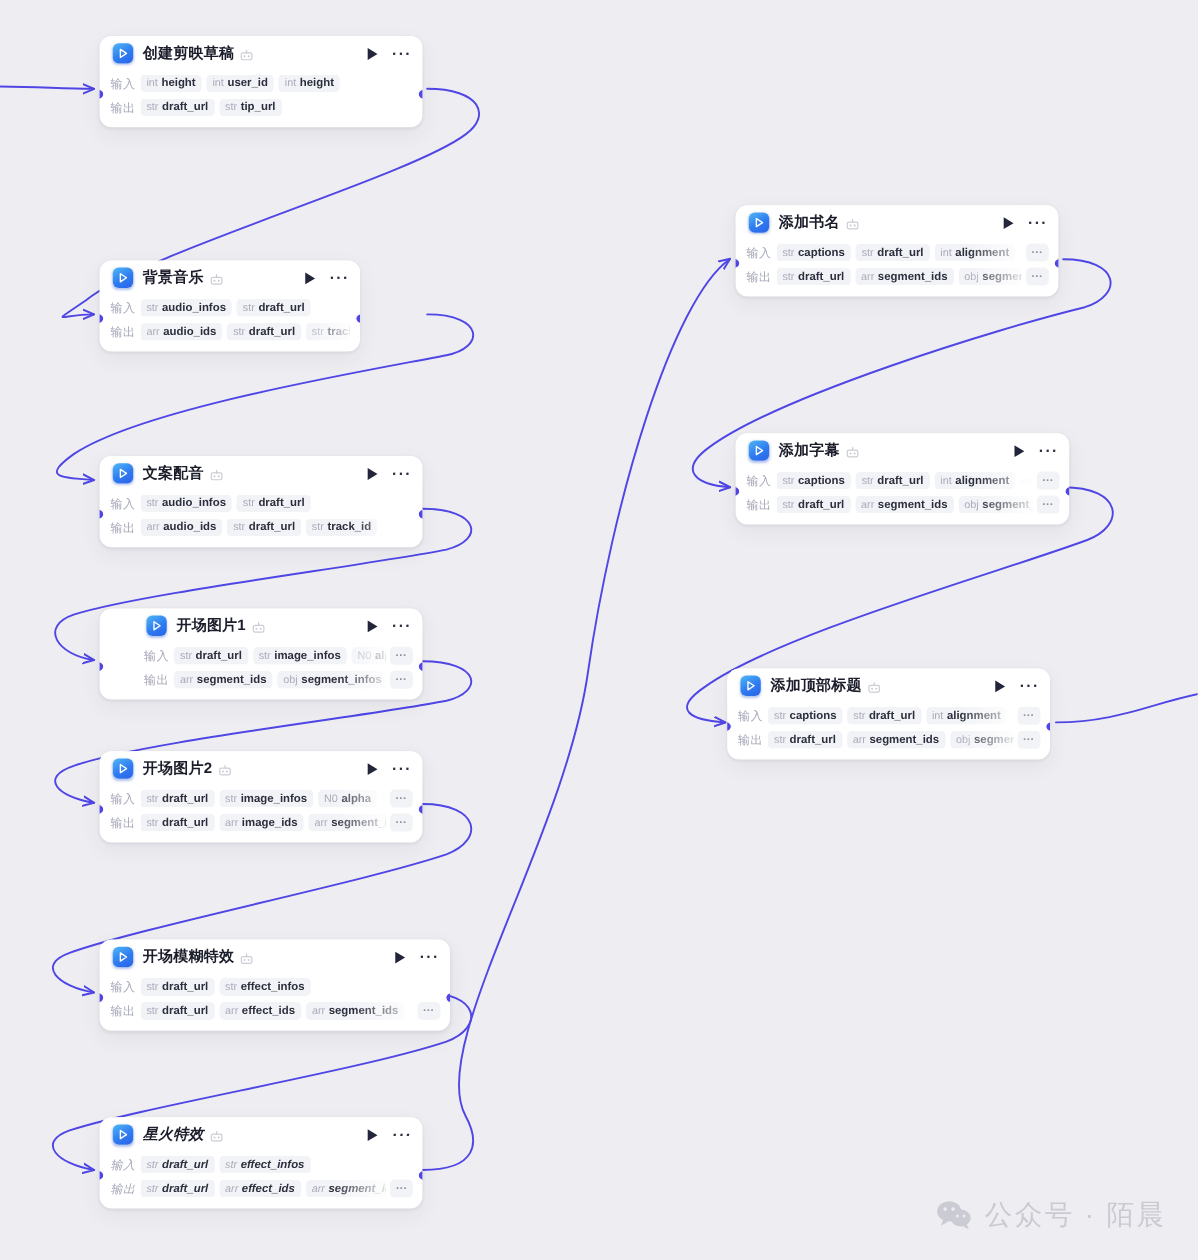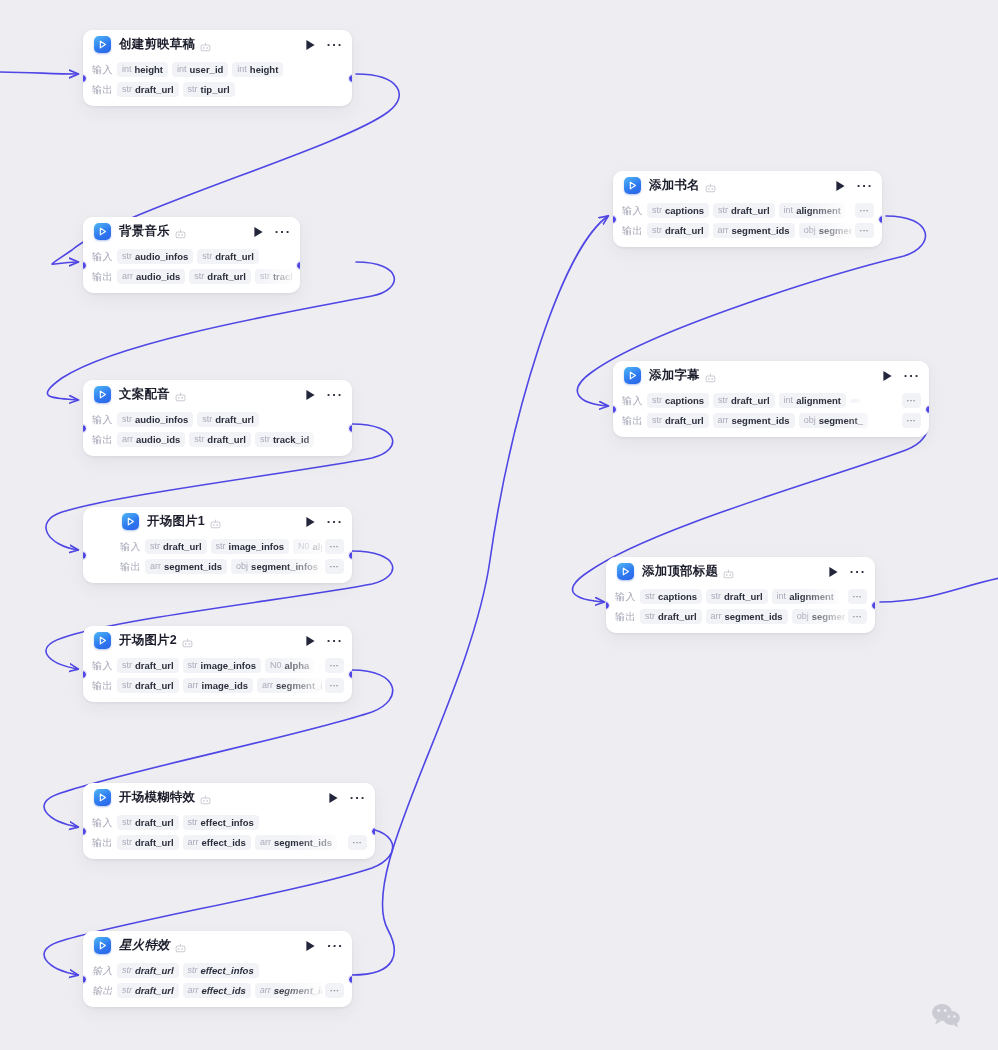--- a/index.html
+++ b/index.html
@@ -641,21 +641,21 @@
                 <span class="ty">obj</span>
                 <span>segment_</span>
               </span>
             </div>
             <span class="ovf">···</span>
           </div>
         </div>
         <span class="port left" style="top: 44px;"></span>
         <span class="port right" style="top: 44px;"></span>
       </div>
-      <div class="node" style="left: 613px; top: 361px; width: 316px;">
+      <div class="node" style="left: 613px; top: 361px; width: 278px;">
         <div class="node-head">
           <span class="app-icon">
             <svg width="11" height="11" viewBox="0 0 12 12">
               <path d="M3.6 2.3 L9.2 6 L3.6 9.7 Z" fill="none" stroke="#ffffff" stroke-width="1.25" stroke-linejoin="round"></path>
             </svg>
           </span>
           <span class="node-title">添加字幕</span>
           <span class="plugin-glyph"><svg width="11" height="11" viewBox="0 0 12 12">
               <rect x="1.2" y="3.4" width="9.6" height="6.2" rx="1.6" fill="none" stroke="#9a9cab" stroke-width="1.1"></rect>
               <path d="M6 1 L6 3.4" stroke="#9a9cab" stroke-width="1.1" stroke-linecap="round"></path>
@@ -788,14 +788,15 @@
         <ellipse cx="11" cy="9.5" rx="10" ry="8.4" fill="#cacbd3"></ellipse>
         <path d="M 6 16 L 4.2 21.5 L 9.8 18.2 Z" fill="#cacbd3"></path>
         <circle cx="7.6" cy="7.6" r="1.5" fill="#eeeef2"></circle>
         <circle cx="14.2" cy="7.6" r="1.5" fill="#eeeef2"></circle>
         <ellipse cx="20.5" cy="15" rx="8.4" ry="7" fill="#cacbd3"></ellipse>
         <path d="M 25.6 20.2 L 27.4 24.4 L 22.6 22 Z" fill="#cacbd3"></path>
         <circle cx="17.8" cy="13.4" r="1.25" fill="#eeeef2"></circle>
         <circle cx="23.4" cy="13.4" r="1.25" fill="#eeeef2"></circle>
       </svg>
     </span>
+    <span>公众号 · 陌晨</span>
   </div>
 </div>
 
 </body></html>

